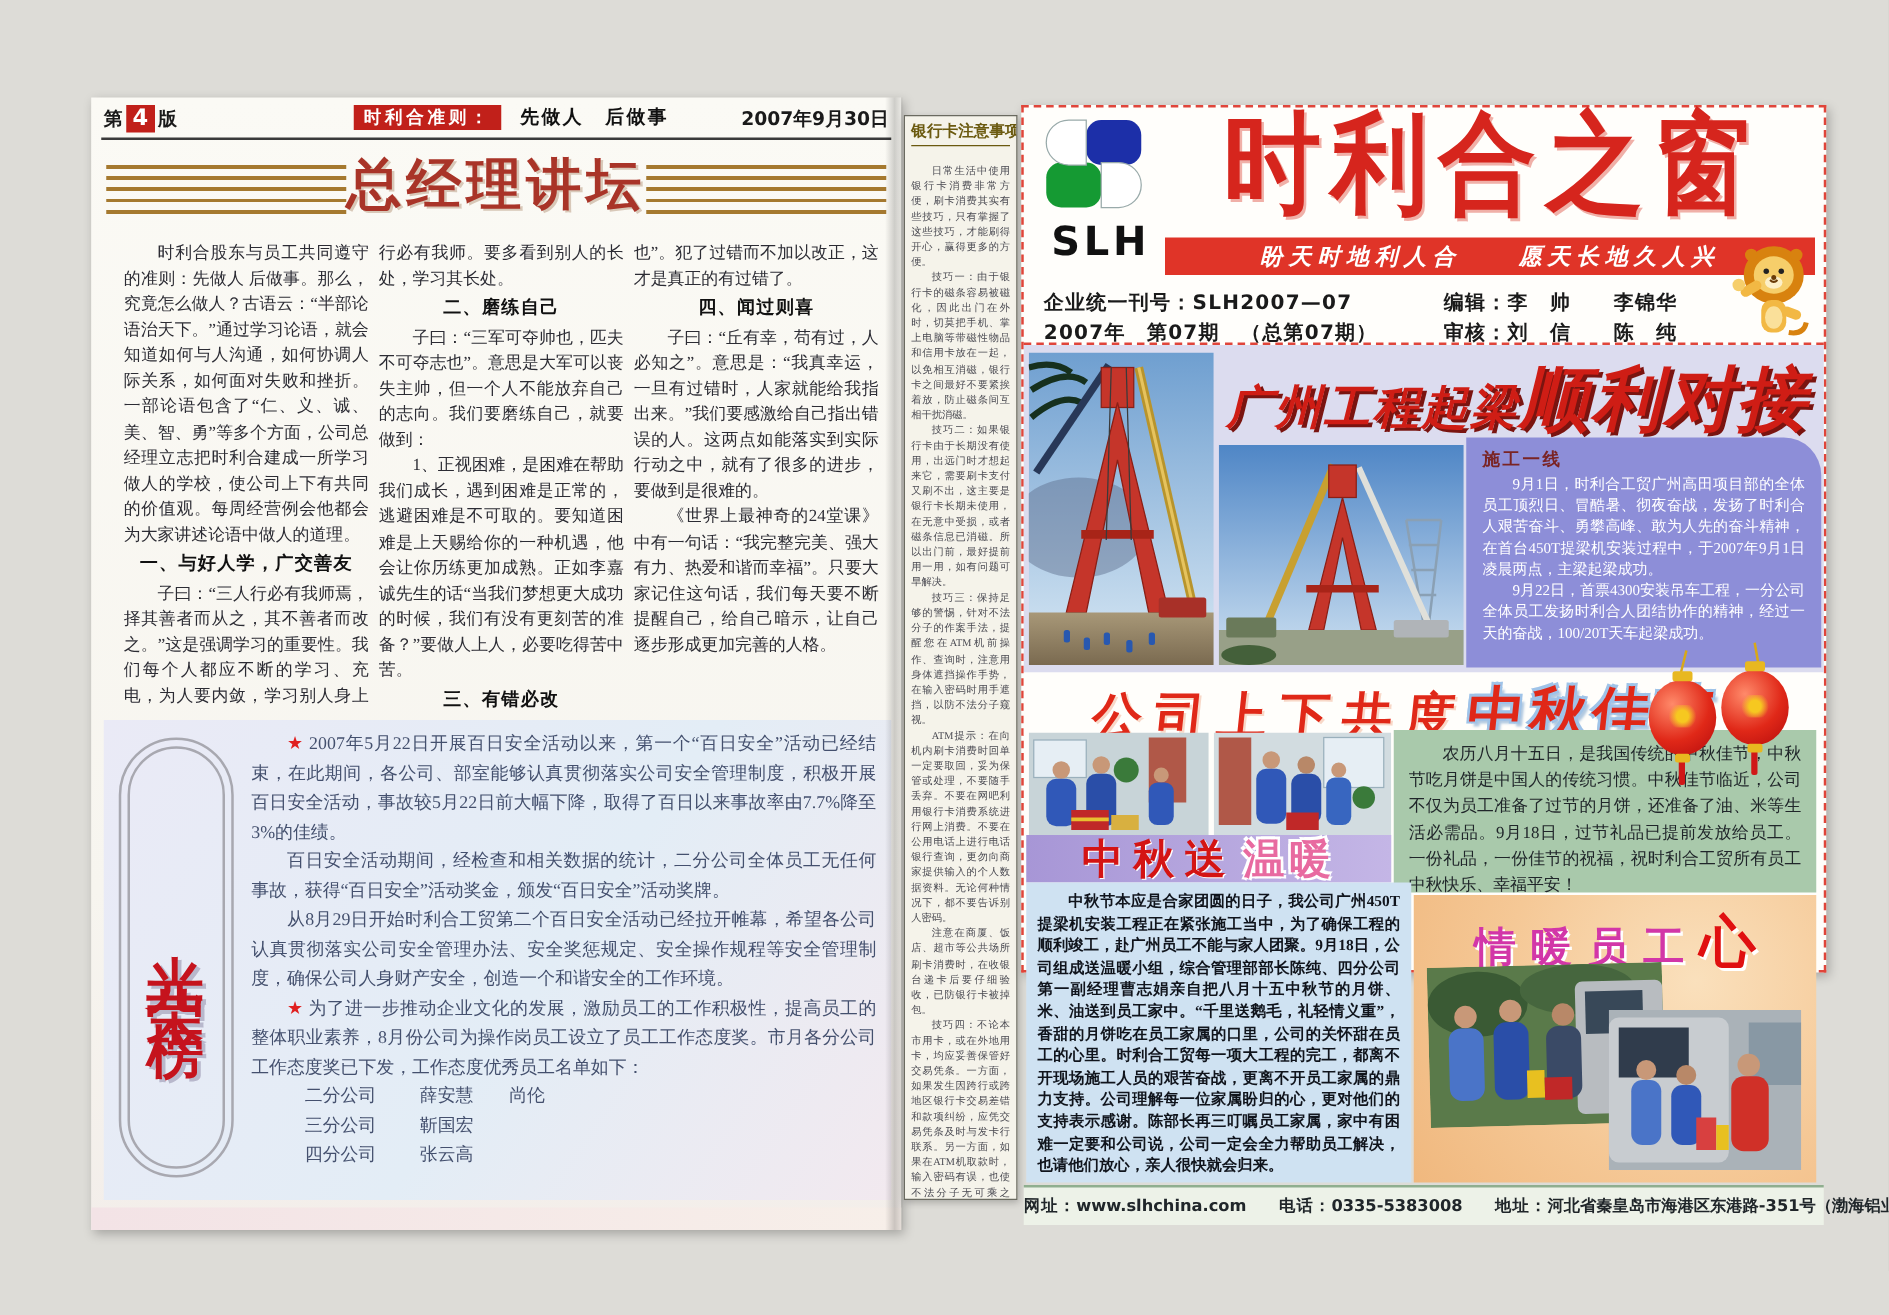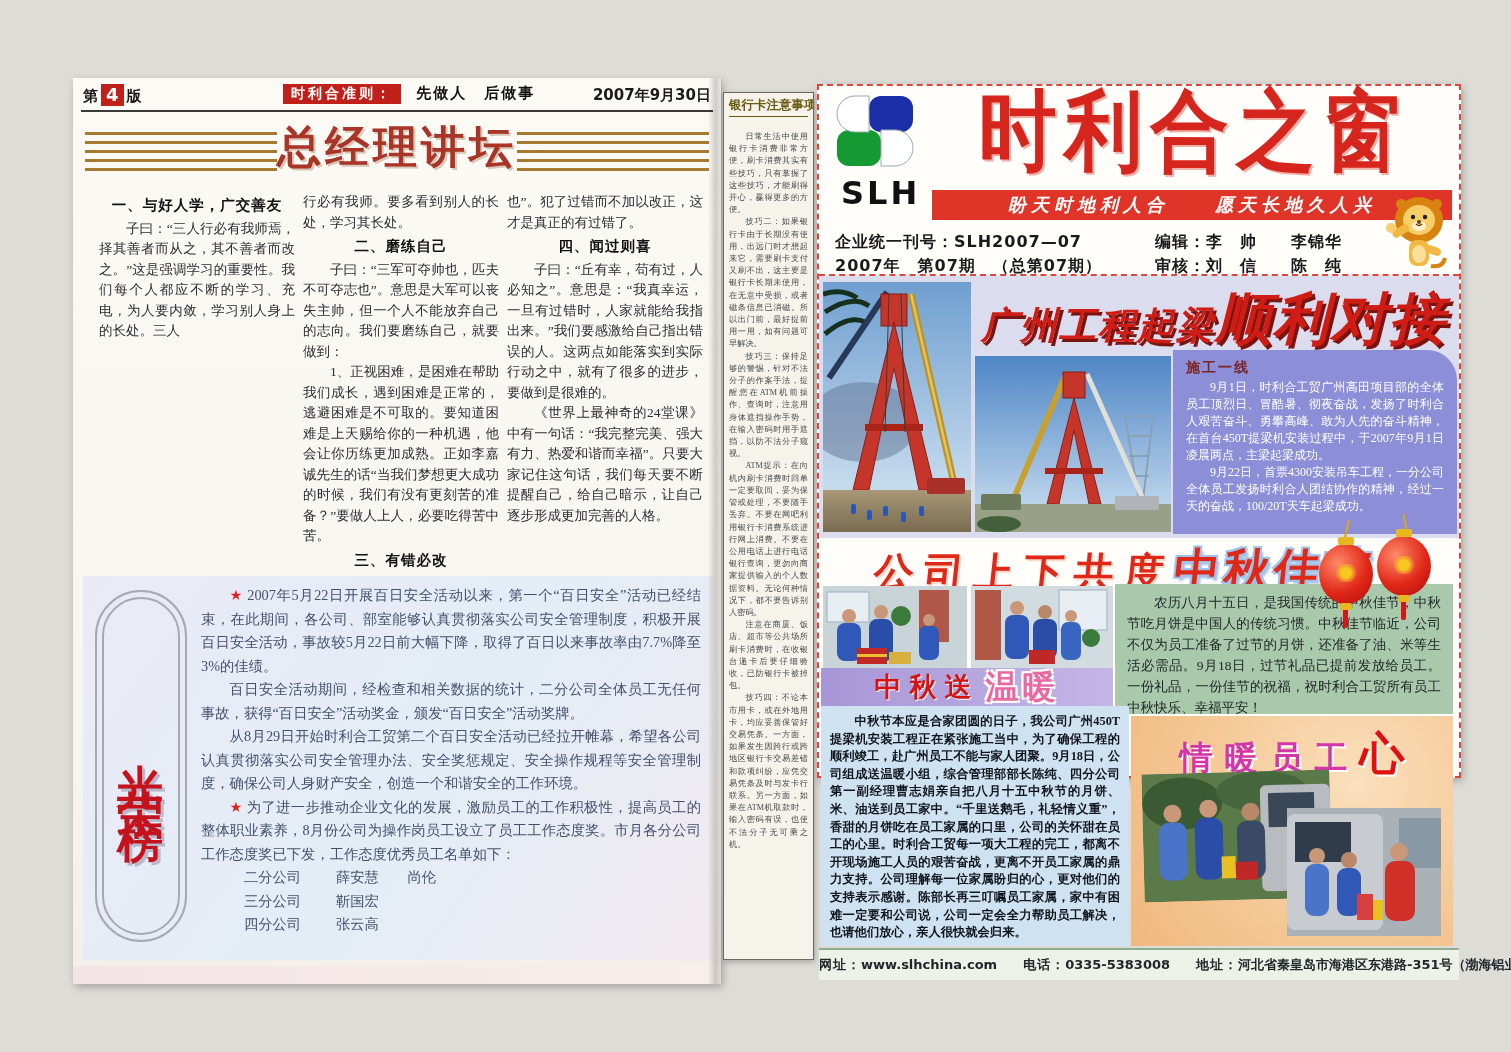--- a/index.html
+++ b/index.html
@@ -115,21 +115,21 @@
 
   .ph3 { position:absolute; left:4px; top:500px; }
   .ph4 { position:absolute; left:152px; top:500px; }
   .green-box { position:absolute; left:296px; top:498px; width:338px; height:130px;
     background:#a9c9ab; padding:8px 12px; }
   .green-box p { font-size:13.5px; line-height:21px; color:#20262a; text-indent:2em; text-align:justify; }
 
   .warm-banner { position:absolute; left:2px; top:582px; width:292px; height:38px;
     background:linear-gradient(90deg,#a796d6,#c4b6e6); display:flex; align-items:center; justify-content:center;
     font-weight:bold; white-space:nowrap; }
-  .warm-a { font-size:27px; color:#d41414; letter-spacing:8px; text-shadow:1px 1px 0 #fff; }
+  .warm-a { font-size:33px; color:#d41414; letter-spacing:8px; text-shadow:1px 1px 0 #fff; }
   .warm-b { font-size:33px; color:#e86aa0; letter-spacing:4px; margin-left:6px;
     text-shadow:-2px -2px 0 #fff, 2px -2px 0 #fff, -2px 2px 0 #fff, 2px 2px 0 #fff; }
   .warm-text { position:absolute; left:2px; top:620px; width:308px; height:240px;
     background:#cfe2f2; padding:7px 9px; overflow:hidden; }
   .warm-text p { font-size:12.3px; line-height:17.6px; color:#10141c; text-indent:2em; text-align:justify; font-weight:bold; }
 
   .orange-box { position:absolute; left:312px; top:630px; width:322px; height:230px;
     background:radial-gradient(circle at 70% 30%, #fae0bc 0%, #f5c896 55%, #f0b87e 100%); overflow:hidden; }
   .heart-title { position:absolute; left:0; top:8px; width:100%; text-align:center; white-space:nowrap; font-weight:bold; }
   .heart-a { font-size:33px; color:#d236a8; letter-spacing:12px; text-shadow:2px 2px 0 #fff; }
@@ -162,20 +162,21 @@
     </div>
     <div class="lp-rule"></div>
 
     <div class="headline-band">
       <div class="stripes left"></div>
       <div class="gm-title">总经理讲坛</div>
       <div class="stripes right"></div>
     </div>
 
     <div class="gm-col gm-c1">
+      <p>时利合股东与员工共同遵守的准则：先做人 后做事。那么，究竟怎么做人？古语云：“半部论语治天下。”通过学习论语，就会知道如何与人沟通，如何协调人际关系，如何面对失败和挫折。一部论语包含了“仁、义、诚、美、智、勇”等多个方面，公司总经理立志把时利合建成一所学习做人的学校，使公司上下有共同的价值观。每周经营例会他都会为大家讲述论语中做人的道理。</p>
       <h4>一、与好人学，广交善友</h4>
       <p>子曰：“三人行必有我师焉，择其善者而从之，其不善者而改之。”这是强调学习的重要性。我们每个人都应不断的学习、充电，为人要内敛，学习别人身上的长处。三人</p>
     </div>
     <div class="gm-col gm-c2">
       <p style="text-indent:0">行必有我师。要多看到别人的长处，学习其长处。</p>
       <h4>二、磨练自己</h4>
       <p>子曰：“三军可夺帅也，匹夫不可夺志也”。意思是大军可以丧失主帅，但一个人不能放弃自己的志向。我们要磨练自己，就要做到：</p>
       <p>1、正视困难，是困难在帮助我们成长，遇到困难是正常的，逃避困难是不可取的。要知道困难是上天赐给你的一种机遇，他会让你历练更加成熟。正如李嘉诚先生的话“当我们梦想更大成功的时候，我们有没有更刻苦的准备？”要做人上人，必要吃得苦中苦。</p>
       <h4>三、有错必改</h4>
 
@@ -203,20 +204,21 @@
         <div class="honor-row"><span class="co">四分公司</span><span class="nm">张云高</span></div>
 
       </div>
     </div>
     <div class="lp-bottom-strip"></div>
   </div>
 
   <div class="strip">
     <div class="strip-title"><span>银行卡注意事项</span></div>
     <p>日常生活中使用银行卡消费非常方便，刷卡消费其实有些技巧，只有掌握了这些技巧，才能刷得开心，赢得更多的方便。</p>
+    <p>技巧一：由于银行卡的磁条容易被磁化，因此出门在外时，切莫把手机、掌上电脑等带磁性物品和信用卡放在一起，以免相互消磁，银行卡之间最好不要紧挨着放，防止磁条间互相干扰消磁。</p>
     <p>技巧二：如果银行卡由于长期没有使用，出远门时才想起来它，需要刷卡支付又刷不出，这主要是银行卡长期未使用，在无意中受损，或者磁条信息已消磁。所以出门前，最好提前用一用，如有问题可早解决。</p>
     <p>技巧三：保持足够的警惕，针对不法分子的作案手法，提醒您在ATM机前操作、查询时，注意用身体遮挡操作手势，在输入密码时用手遮挡，以防不法分子窥视。</p>
     <p>ATM提示：在向机内刷卡消费时回单一定要取回，妥为保管或处理，不要随手丢弃。不要在网吧利用银行卡消费系统进行网上消费。不要在公用电话上进行电话银行查询，更勿向商家提供输入的个人数据资料。无论何种情况下，都不要告诉别人密码。</p>
     <p>注意在商厦、饭店、超市等公共场所刷卡消费时，在收银台递卡后要仔细验收，已防银行卡被掉包。</p>
     <p>技巧四：不论本市用卡，或在外地用卡，均应妥善保管好交易凭条。一方面，如果发生因跨行或跨地区银行卡交易差错和款项纠纷，应凭交易凭条及时与发卡行联系。另一方面，如果在ATM机取款时，输入密码有误，也使不法分子无可乘之机。</p>
 
   </div>
 
   <div class="fold-shadow"></div>
 

